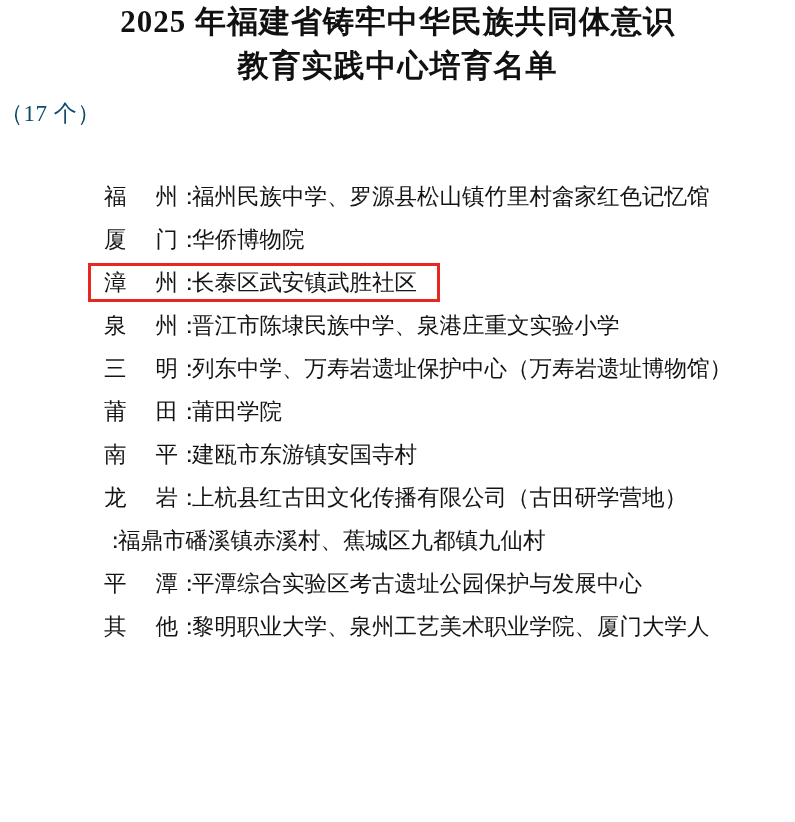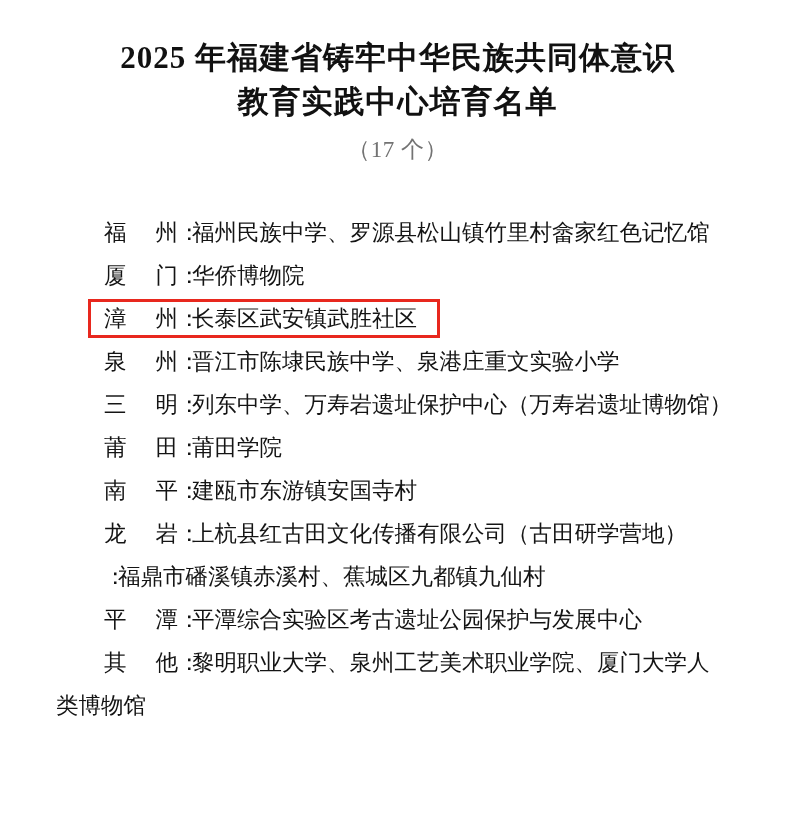--- a/index.html
+++ b/index.html
@@ -15,35 +15,34 @@
     overflow: hidden;
     position: relative;
   }
   .page {
     width: 795px;
     height: 822px;
     position: relative;
     box-sizing: border-box;
   }
   .title-block {
-    padding-top: 36px;
     text-align: center;
   }
   .title-line {
     font-size: 31px;
     font-weight: bold;
     letter-spacing: 1px;
     line-height: 1.42;
     color: #111111;
   }
   .count-line {
     margin-top: 10px;
-    text-align: center;
+    text-align: left;
     font-size: 23px;
-    color: #737373;
+    color: #0c4a6e;
     letter-spacing: 0.5px;
   }
   .list {
     margin-top: 46px;
     padding-left: 104px;
   }
   .row {
     display: flex;
     align-items: flex-start;
     font-size: 22.5px;
@@ -167,15 +166,14 @@
     </div>
 
     <div class="row">
       <span class="row-label">其他</span>
       <span class="row-colon">：</span>
       <span class="row-value">黎明职业大学、泉州工艺美术职业学院、厦门大学人</span>
     </div>
 
   </div>
 
-  <div class="overflow-line">类博物馆</div>
 
 </div>
 
 </body></html>

